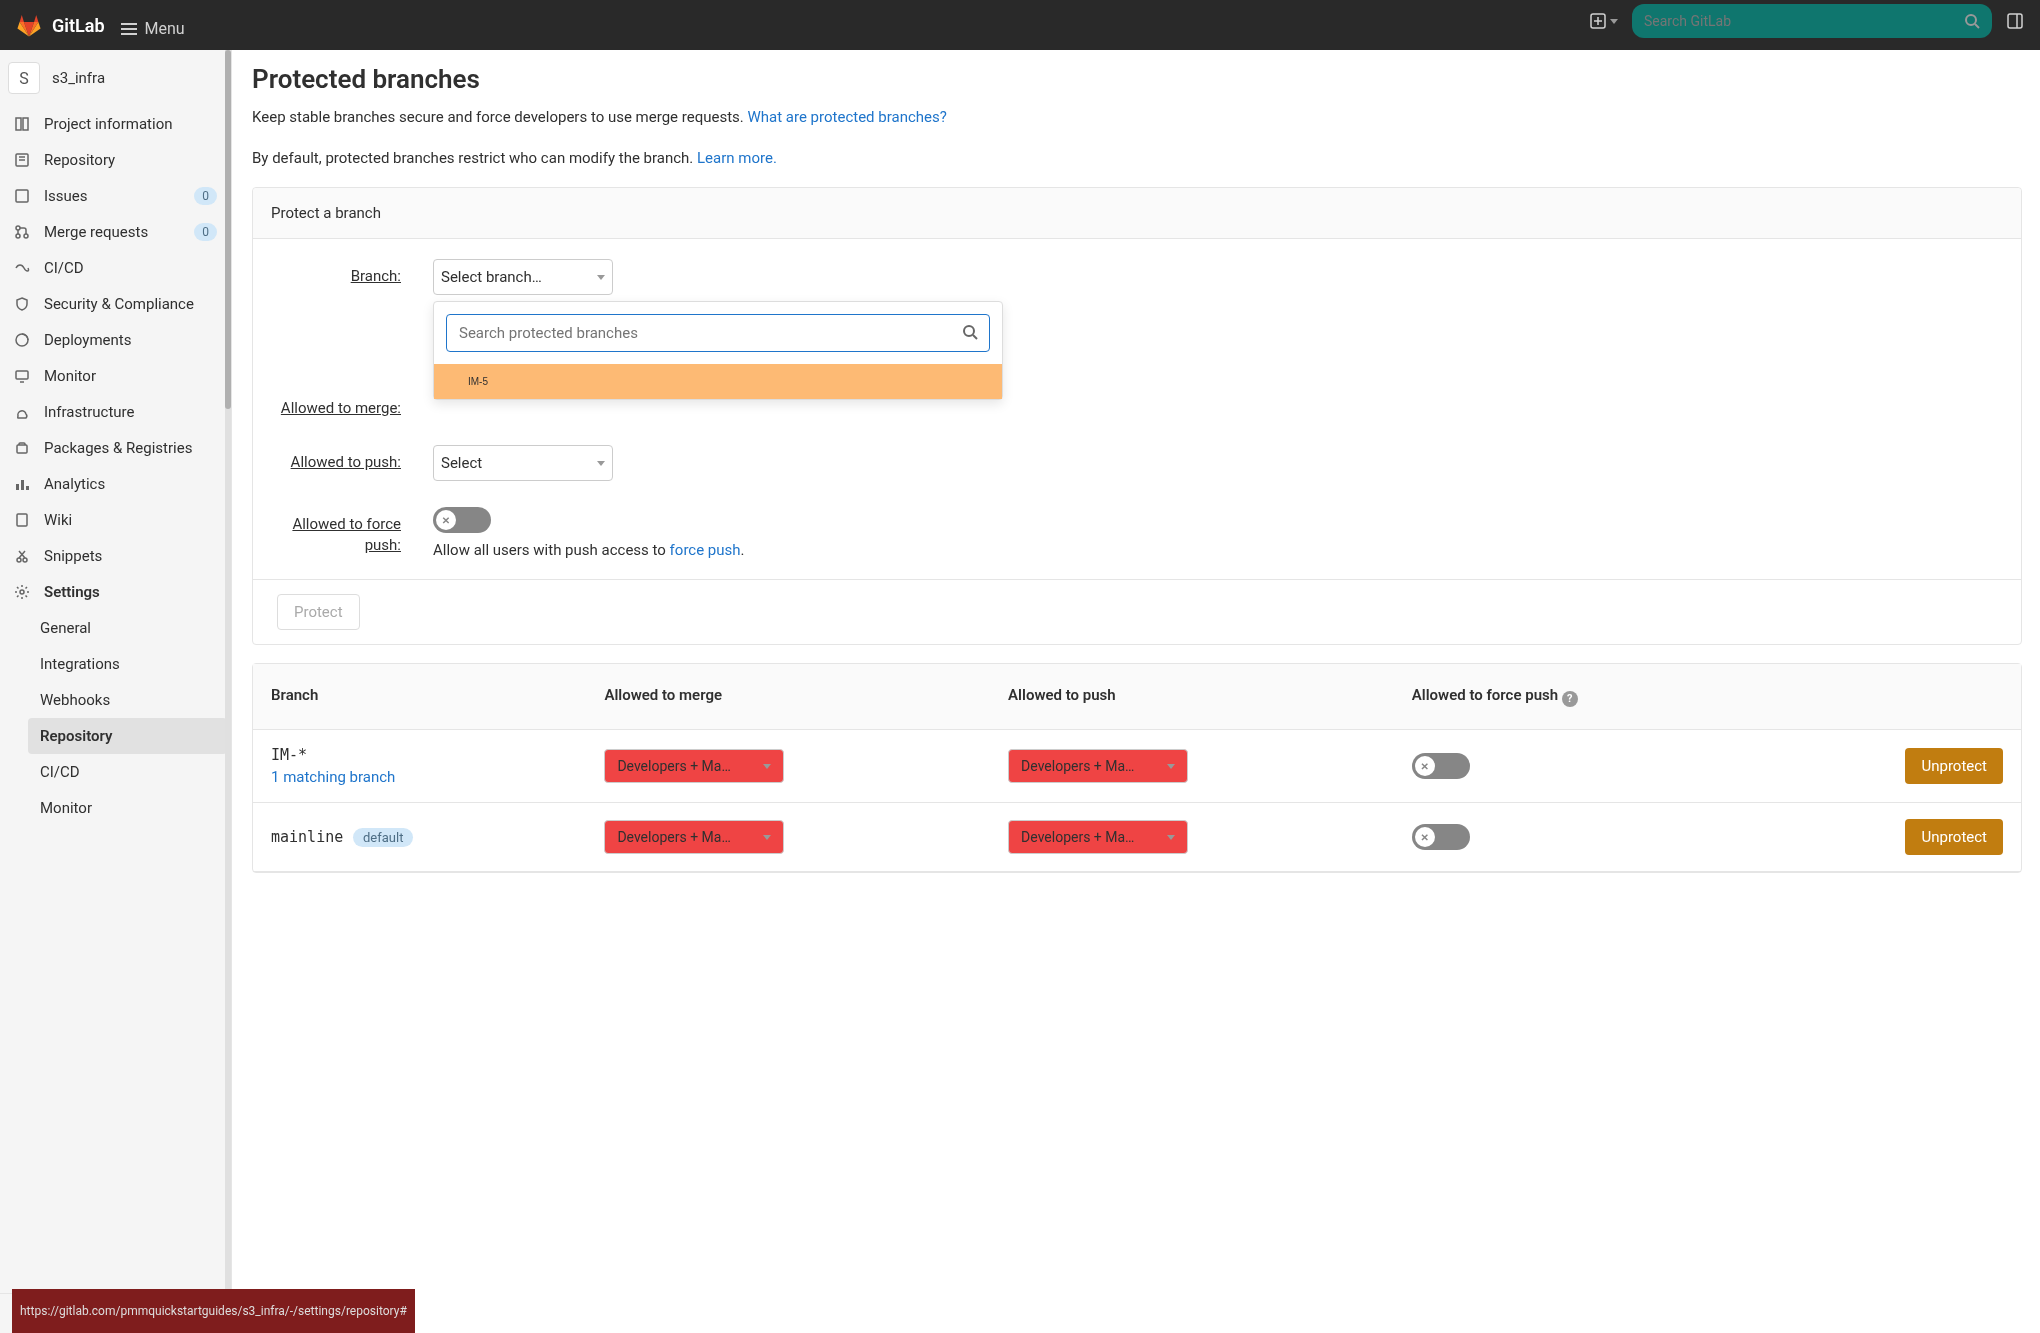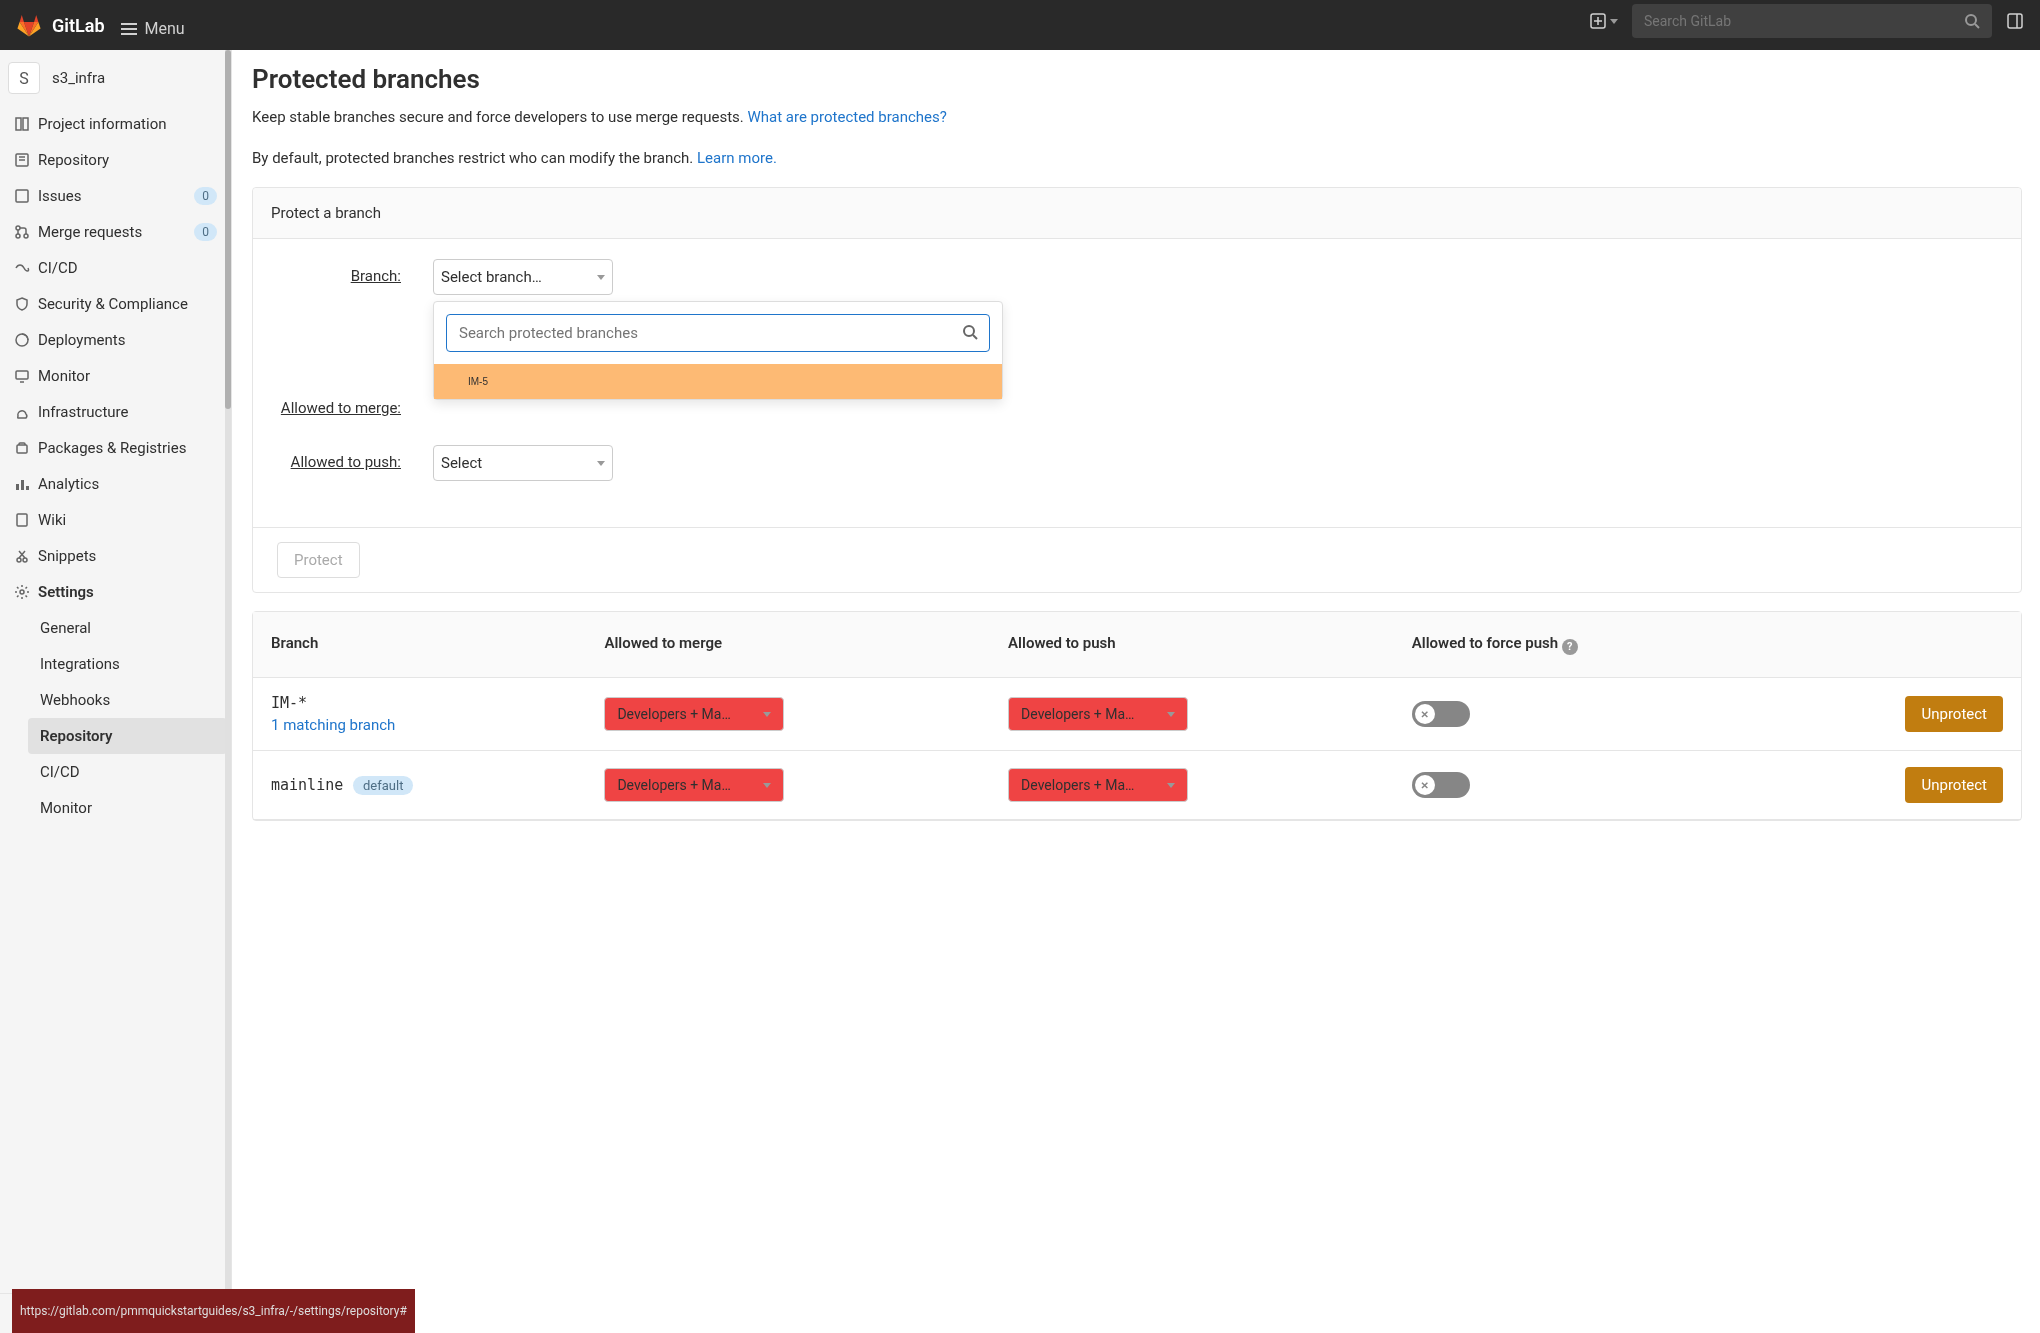--- a/index.html
+++ b/index.html
@@ -7,36 +7,36 @@
 
 
 .header { height: 50px; background: #292929; display: flex; align-items: flex-end; padding: 12px 16px; gap: 16px; position: relative; z-index: 100; }
 .logo-wrap { display: flex; align-items: center; gap: 10px; }
 .logo-icon { width: 26px; height: 26px; }
 .logo-text { color: #fff; font-size: 18px; font-weight: 600; }
 .menu-toggle { display: flex; align-items: center; gap: 8px; color: #d1d1d1; cursor: pointer; }
 .header-spacer { flex: 1; }
 .header-right { display: flex; align-items: center; gap: 14px; }
 .plus-group { display: flex; align-items: center; color: #d1d1d1; cursor: pointer; gap: 4px; }
-.search-wrap { width: 360px; height: 34px; background: #404040; border-radius: 4px; display: flex; align-items: center; padding: 0 12px; color: #999; }
+.search-wrap { width: 360px; height: 34px; background: #0f766e; border-radius: 12px; display: flex; align-items: center; padding: 0 12px; color: #999; }
 .search-input { flex: 1; background: transparent; border: none; outline: none; color: #ccc; font-size: 14px; }
 .header-icon { color: #d1d1d1; }
 
 
 .layout { display: flex; height: calc(100vh - 50px); }
 .sidebar { width: 232px; background: #f5f5f5; border-right: 1px solid #e5e5e5; overflow-y: auto; position: relative; flex-shrink: 0; display: flex; flex-direction: column; }
 .sidebar-track { position: absolute; right: 0; top: 0; bottom: 0; width: 6px; background: #e0e0e0; }
 .sidebar-thumb { position: absolute; right: 0; top: 0; width: 6px; height: 28%; background: #b0b0b0; border-radius: 3px; }
 .sidebar-body { flex: 1; }
 
 .project-head { display: flex; align-items: center; gap: 12px; padding: 12px 8px; }
 .project-avatar { width: 32px; height: 32px; border-radius: 4px; border: 1px solid #ddd; background: #fff; display: flex; align-items: center; justify-content: center; font-size: 16px; color: #555; }
 .project-name { font-size: 15px; color: #303030; }
 
-.nav-item { display: flex; align-items: center; gap: 8px; padding: 9px 10px; cursor: pointer; border-radius: 4px; margin: 0 4px; }
+.nav-item { display: flex; align-items: center; gap: 14px; padding: 9px 10px; cursor: pointer; border-radius: 4px; margin: 0 4px; }
 .nav-icon { width: 16px; height: 16px; flex-shrink: 0; color: #666; display: inline-flex; align-items: center; justify-content: center; }
 .nav-label { font-size: 15px; color: #303030; flex: 1; }
 .nav-badge { background: #d1e7f8; color: #4e6e85; border-radius: 10px; padding: 0 8px; font-size: 12px; line-height: 18px; }
 .nav-parent.active > .nav-label { font-weight: 600; }
 
 .sub-items { padding-left: 24px; }
 .sub-item { padding: 9px 12px; font-size: 15px; color: #303030; cursor: pointer; border-radius: 4px; margin: 0 4px; }
 .sub-item.active { background: #e1e1e1; font-weight: 600; }
 
 .sidebar-footer { border-top: 1px solid #e5e5e5; padding: 10px 12px; display: flex; align-items: center; gap: 10px; cursor: pointer; color: #666; }
@@ -329,20 +329,31 @@
         <div class="form-row">
           <div class="form-label">Allowed to push:</div>
           <div class="form-control">
             <div class="dropdown-btn">
               <span>Select</span>
               <span class="chev"></span>
             </div>
           </div>
         </div>
 
+        <div class="form-row" style="margin-bottom:0">
+          <div class="form-label">Allowed to force push:</div>
+          <div class="form-control">
+            <div class="toggle">
+              <div class="toggle-knob">✕</div>
+            </div>
+            <div class="helper">
+              <span>Allow all users with push access to </span><a class="link">force push</a><span>.</span>
+            </div>
+          </div>
+        </div>
       </div>
       <div class="panel-footer">
         <button class="btn-disabled">Protect</button>
       </div>
     </div>
 
     <table class="table">
       <thead>
         <tr>
           <th>Branch</th>

